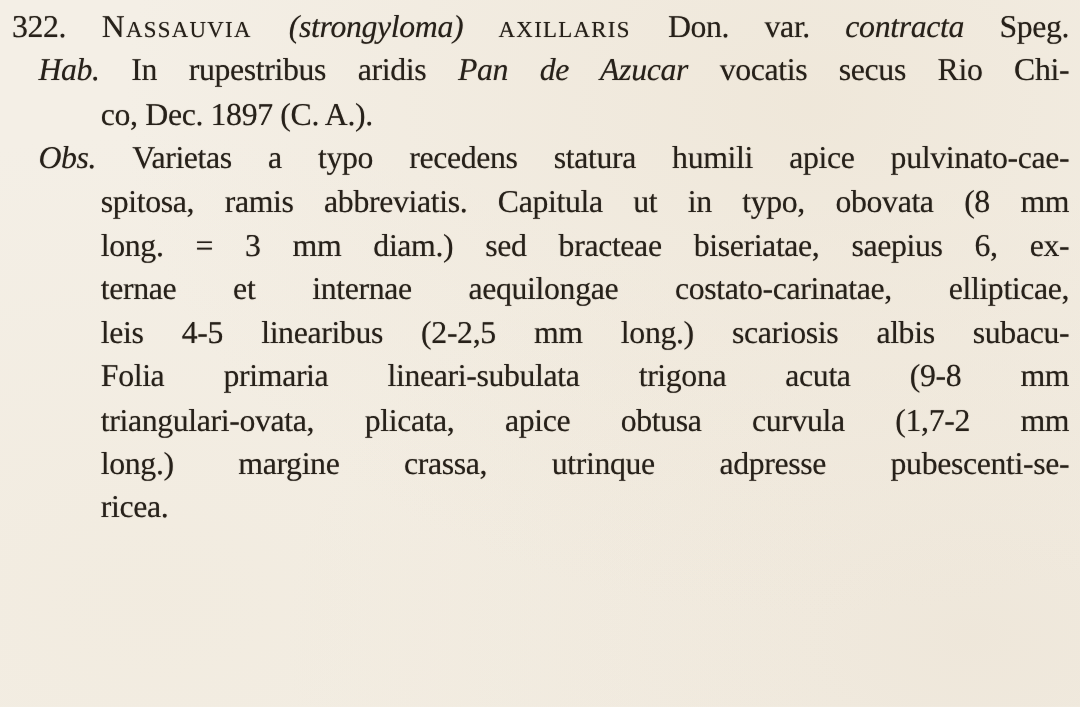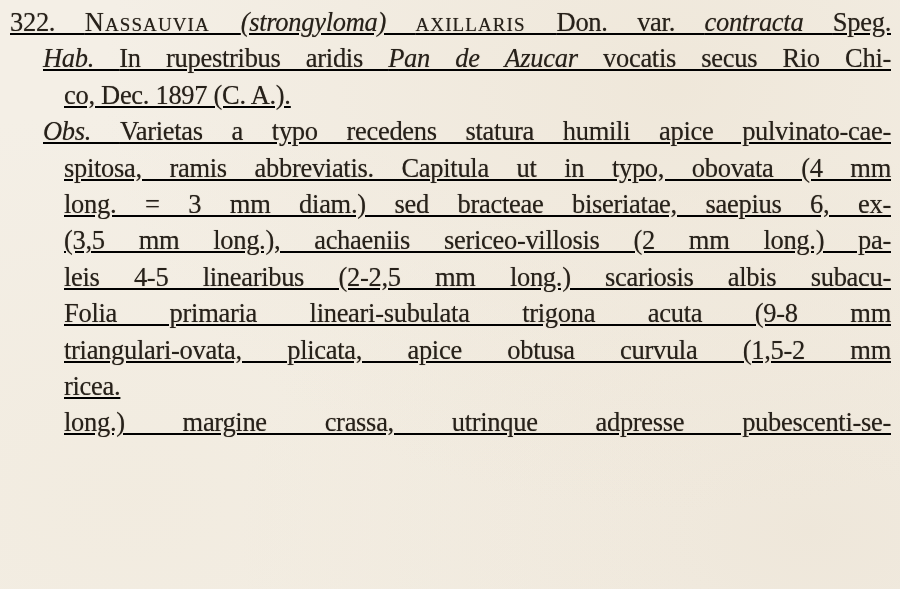--- a/index.html
+++ b/index.html
@@ -14,54 +14,53 @@
       radial-gradient(ellipse at 75% 15%, rgba(233,222,203,0.45), transparent 60%),
       radial-gradient(ellipse at 15% 85%, rgba(238,230,214,0.40), transparent 55%),
       radial-gradient(ellipse at 90% 90%, rgba(228,216,196,0.35), transparent 50%),
       #f4efe6;
   }
   .page {
     width: 900px;
     height: 537px;
     box-sizing: border-box;
     padding-top: 4px;
-    text-decoration: underline;
   }
   .line {
     font-family: "Liberation Serif", "DejaVu Serif", serif;
     font-size: 26.5px;
     line-height: 36.4px;
     color: #27211a;
     letter-spacing: -0.3px;
     padding-right: 9px;
     text-shadow: 0 0 0.8px rgba(42,34,24,0.55);
     white-space: normal;
   }
   .just {
     text-align: justify;
     text-align-last: justify;
   }
   .ind-num  { padding-left: 10px; }
-  .ind-para { padding-left: 43px; }
-  .ind-cont { padding-left: 64px; }
+  .ind-para { padding-left: 32px; }
+  .ind-cont { padding-left: 84px; }
   .seg-rm { font-style: normal; }
   .seg-it { font-style: italic; }
   .seg-sc { font-variant: small-caps; letter-spacing: 1.1px; }
 </style>
 </head>
 <body>
 
 <div class="page">
   <div class="text-block">
       <div class="line ind-num just"><span class="seg-rm">322. </span><span class="seg-sc">Nassauvia </span><span class="seg-it">(strongyloma) </span><span class="seg-sc">axillaris </span><span class="seg-rm">Don. var. </span><span class="seg-it">contracta </span><span class="seg-rm">Speg.</span></div>
       <div class="line ind-para just"><span class="seg-it">Hab. </span><span class="seg-rm">In rupestribus aridis </span><span class="seg-it">Pan de Azucar </span><span class="seg-rm">vocatis secus Rio Chi-</span></div>
       <div class="line ind-cont"><span class="seg-rm">co, Dec. 1897 (C. A.).</span></div>
       <div class="line ind-para just"><span class="seg-it">Obs. </span><span class="seg-rm">Varietas a typo recedens statura humili apice pulvinato-cae-</span></div>
-      <div class="line ind-cont just"><span class="seg-rm">spitosa, ramis abbreviatis. Capitula ut in typo, obovata (4 mm</span></div>
+      <div class="line ind-cont just"><span class="seg-rm">spitosa, ramis abbreviatis. Capitula ut in typo, obovata (8 mm</span></div>
       <div class="line ind-cont just"><span class="seg-rm">long. = 3 mm diam.) sed bracteae biseriatae, saepius 6, ex-</span></div>
-      <div class="line ind-cont just"><span class="seg-rm">(3,5 mm long.), achaeniis sericeo-villosis (2 mm long.) pa-</span></div>
+      <div class="line ind-cont just"><span class="seg-rm">ternae et internae aequilongae costato-carinatae, ellipticae,</span></div>
       <div class="line ind-cont just"><span class="seg-rm">leis 4-5 linearibus (2-2,5 mm long.) scariosis albis subacu-</span></div>
       <div class="line ind-cont just"><span class="seg-rm">Folia primaria lineari-subulata trigona acuta (9-8 mm</span></div>
-      <div class="line ind-cont just"><span class="seg-rm">triangulari-ovata, plicata, apice obtusa curvula (1,5-2 mm</span></div>
+      <div class="line ind-cont just"><span class="seg-rm">triangulari-ovata, plicata, apice obtusa curvula (1,7-2 mm</span></div>
+      <div class="line ind-cont just"><span class="seg-rm">long.) margine crassa, utrinque adpresse pubescenti-se-</span></div>
       <div class="line ind-cont"><span class="seg-rm">ricea.</span></div>
-      <div class="line ind-cont just"><span class="seg-rm">long.) margine crassa, utrinque adpresse pubescenti-se-</span></div>
     </div>
 </div>
 
 </body></html>

